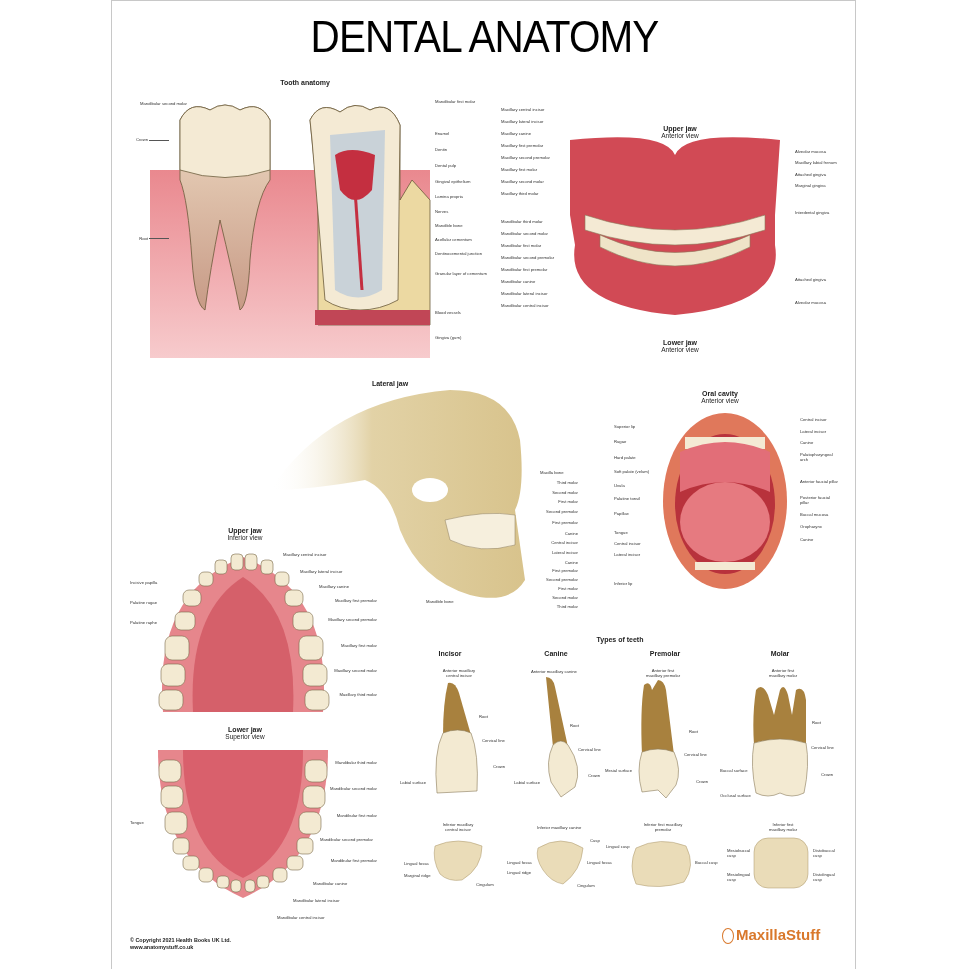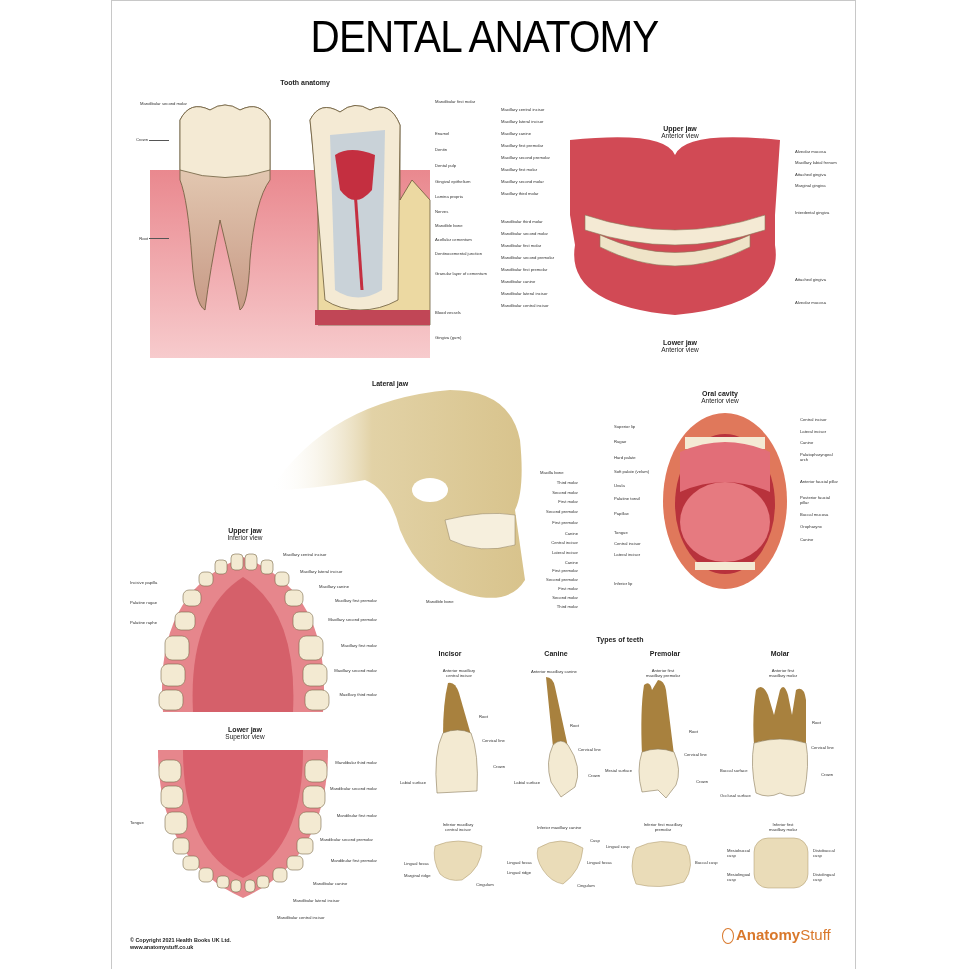--- a/index.html
+++ b/index.html
@@ -7,21 +7,21 @@
   .frame{position:absolute;left:111px;top:0;width:745px;height:969px;border-left:1px solid #c8c8c8;border-right:1px solid #c8c8c8;border-top:1px solid #c8c8c8;box-sizing:border-box;}
   .title{position:absolute;left:0;width:969px;top:12px;text-align:center;font-family:"Liberation Sans",sans-serif;font-size:44px;font-weight:400;letter-spacing:-1px;color:#000;transform:scaleX(0.92);}
   .sect{position:absolute;text-align:center;font-size:6.5px;line-height:7px;color:#222;}
   .sect b{font-size:7px;display:block;}
   .lbl{position:absolute;font-size:4.2px;line-height:5px;color:#333;white-space:nowrap;}
   .lbl.r{text-align:right;}
   .ln{position:absolute;height:0;border-top:0.6px solid #555;}
   svg{position:absolute;overflow:visible;}
   .copy{position:absolute;left:130px;top:937px;font-size:5.4px;line-height:7px;color:#222;font-weight:bold;}
   .logo{position:absolute;left:722px;top:926px;font-size:15px;color:#d9782b;font-weight:bold;}
-  .logo span.thin{font-weight:400;}
+  .logo span.thin{font-weight:700;}
   .logo .mark{display:inline-block;width:12px;height:16px;border:1.5px solid #d9782b;border-radius:50%;vertical-align:middle;margin-right:2px;box-sizing:border-box;}
 </style>
 </head>
 <body>
 
 <div class="frame"></div>
 <div class="title">DENTAL ANATOMY</div>
 
 <div class="sect" style="left:255px;top:79px;width:100px;">
     <b>Tooth anatomy</b>
@@ -336,14 +336,14 @@
 <div class="lbl" style="left:727px;top:848px;white-space:normal;width:24px;">Mesiobuccal cusp</div>
 <div class="lbl" style="left:813px;top:848px;white-space:normal;width:26px;">Distobuccal cusp</div>
 <div class="lbl" style="left:727px;top:872px;white-space:normal;width:24px;">Mesiolingual cusp</div>
 <div class="lbl" style="left:813px;top:872px;white-space:normal;width:26px;">Distolingual cusp</div>
 
 <div class="copy">
   <div>© Copyright 2021 Health Books UK Ltd.</div>
   <div>www.anatomystuff.co.uk</div>
 </div>
 <div class="logo">
-  <span class="mark"></span><span>Anatomy</span><span class="thin">Stuff</span>
+  <span class="mark"></span><span>Maxilla</span><span class="thin">Stuff</span>
 </div>
 
 </body></html>

